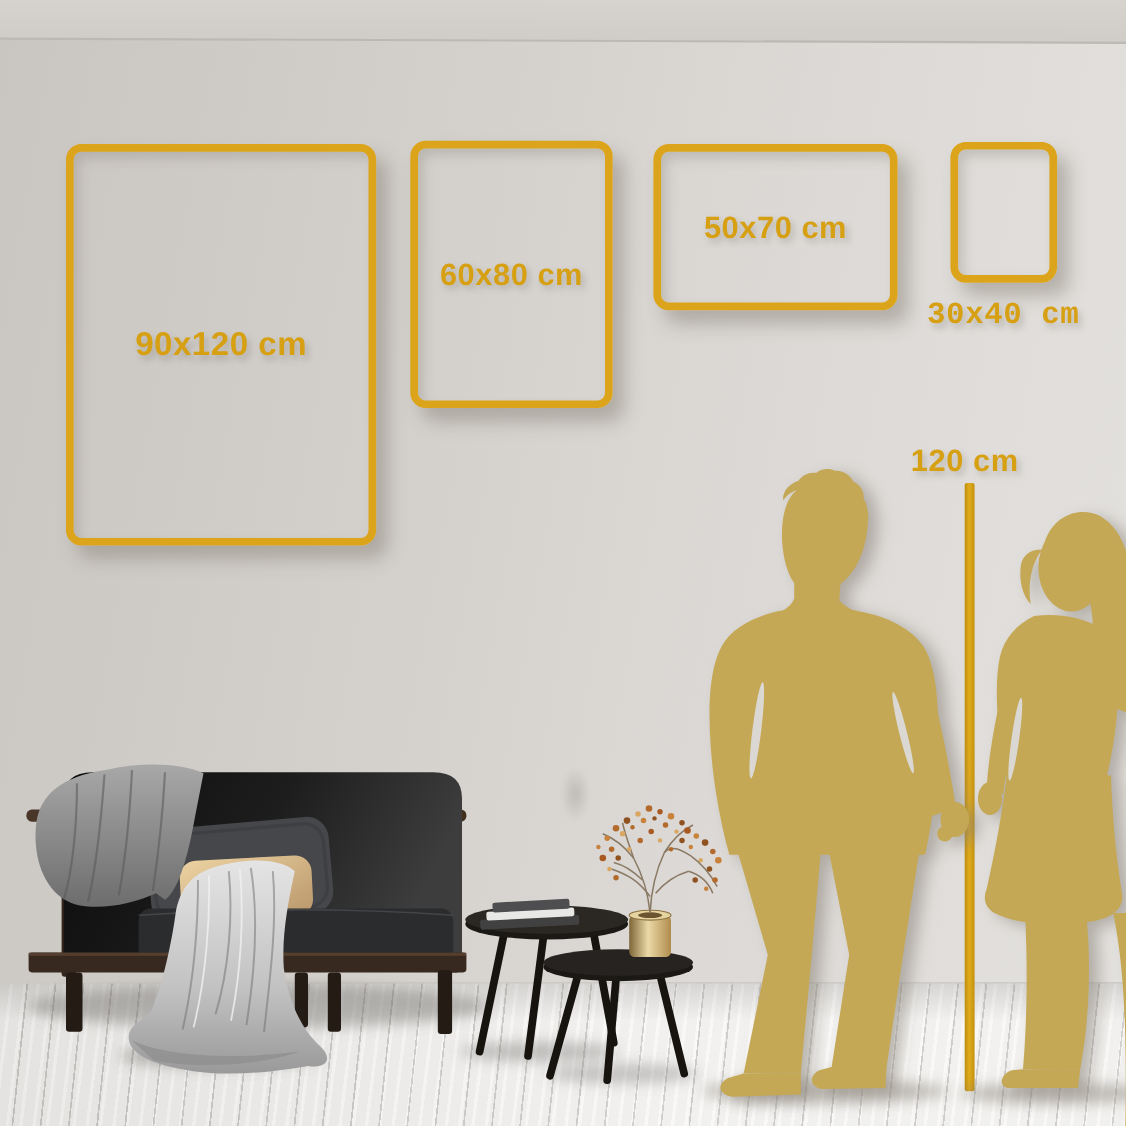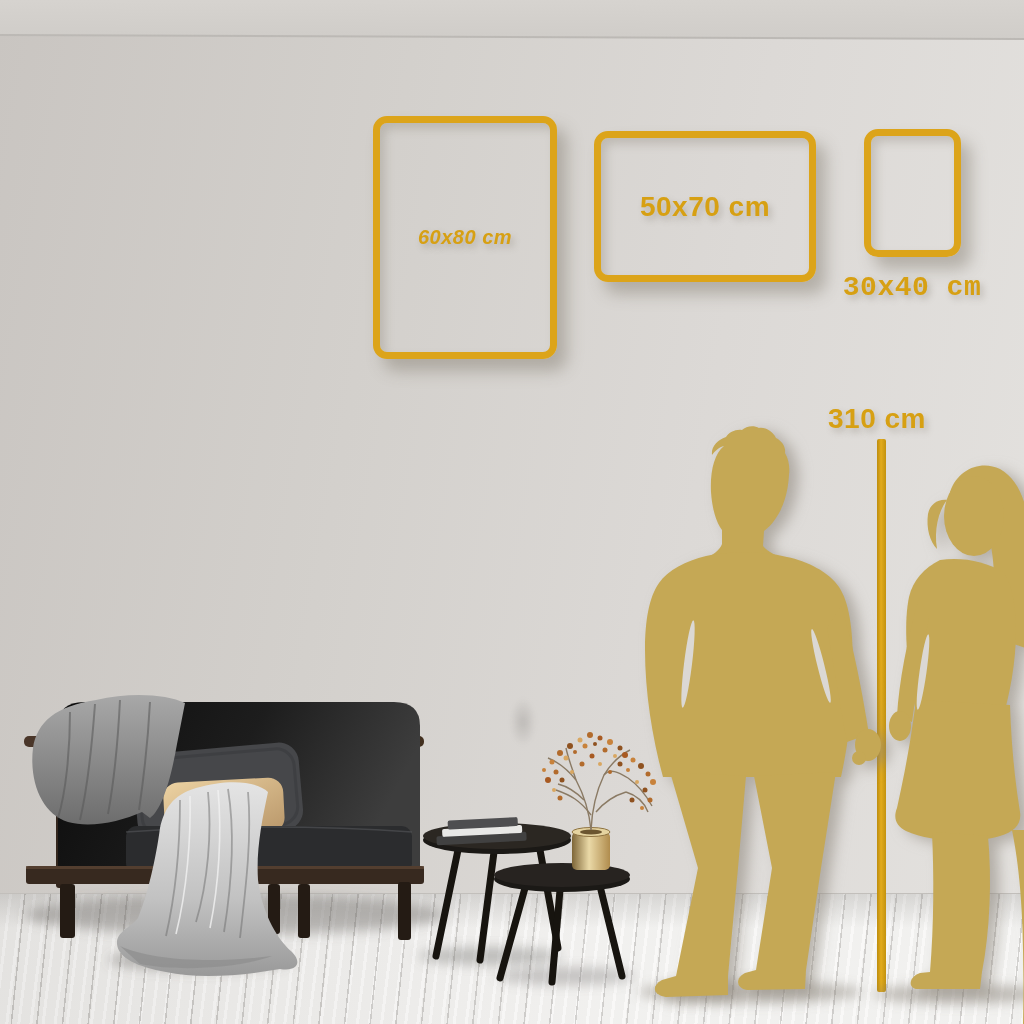--- a/index.html
+++ b/index.html
@@ -25,21 +25,21 @@
                linear-gradient(to right, rgba(130,127,123,.10), rgba(255,255,255,.15) 60%);}
   .smudge{position:absolute;left:510px;top:698px;width:26px;height:48px;border-radius:50%;
     background:radial-gradient(closest-side, rgba(95,92,88,.22), rgba(95,92,88,0));filter:blur(2px);}
   
   .frame{position:absolute;border:7px solid #dca41a;border-radius:14px;
     box-shadow:10px 12px 16px rgba(128,121,108,.45), inset 5px 6px 10px rgba(134,127,114,.30);
     display:flex;align-items:center;justify-content:center;}
   .gold-label{color:#d7a013;font-weight:700;letter-spacing:.5px;
     text-shadow:3px 4px 6px rgba(120,112,96,.35);white-space:nowrap;}
   .f-90{left:60px;top:131px;width:268px;height:351px;font-size:30px;}
-  .f-60{left:373px;top:116px;width:170px;height:229px;font-size:20px;font-style:italic;}
+  .f-60{left:373px;top:128px;width:170px;height:229px;font-size:28px;}
   .f-50{left:594px;top:131px;width:208px;height:137px;font-size:28px;}
   .f-30{left:864px;top:129px;width:83px;height:114px;}
   .lbl-30{position:absolute;left:812px;top:272px;width:200px;text-align:center;font-size:28px;font-family:Liberation Mono, monospace;}
   .lbl-180{position:absolute;left:777px;top:403px;width:200px;text-align:center;font-size:28px;}
   .ruler-line{position:absolute;left:877px;top:439px;width:9px;height:553px;
     background:linear-gradient(to right,#bd8d0e,#e2ab1c 45%,#c3920f);border-radius:2px;}
   svg.layer{position:absolute;left:0;top:0;width:1024px;height:1024px;}
   .sil{filter:drop-shadow(9px 5px 7px rgba(138,132,120,.55));}
 </style>
 </head>
@@ -48,30 +48,33 @@
 <div class="stage">
 
   <div class="ceiling"></div>
 
   <div class="floor">
     <div class="floor-shade"></div>
   </div>
 
   <div class="smudge"></div>
 
+  <div class="frame f-90">
+    <span class="gold-label">90x120 cm</span>
+  </div>
   <div class="frame f-60">
     <span class="gold-label">60x80 cm</span>
   </div>
   <div class="frame f-50">
     <span class="gold-label">50x70 cm</span>
   </div>
   <div class="frame f-30"></div>
   <div class="gold-label lbl-30">30x40 cm</div>
 
-  <div class="gold-label lbl-180">310 cm</div>
+  <div class="gold-label lbl-180">120 cm</div>
   <div class="ruler-line"></div>
 
   <svg class="layer" viewBox="0 0 1024 1024">
     <defs>
       <filter id="soft" x="-60%" y="-60%" width="220%" height="220%">
           <feGaussianBlur stdDeviation="6"></feGaussianBlur>
         </filter>
       <linearGradient id="sofaDark" x1="0" y1="0" x2="1" y2="0.25">
         <stop offset="0" stop-color="#0c0c0c"></stop>
           <stop offset=".55" stop-color="#1d1d1d"></stop>

